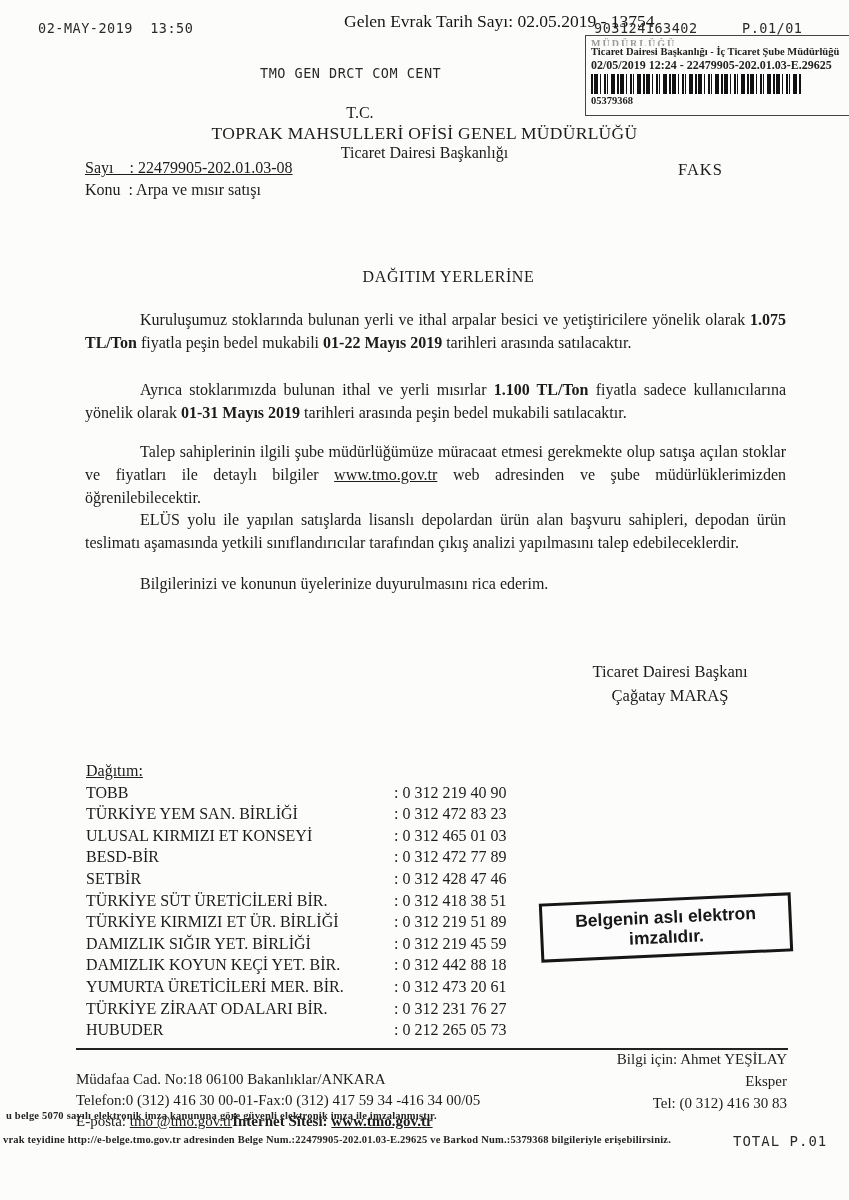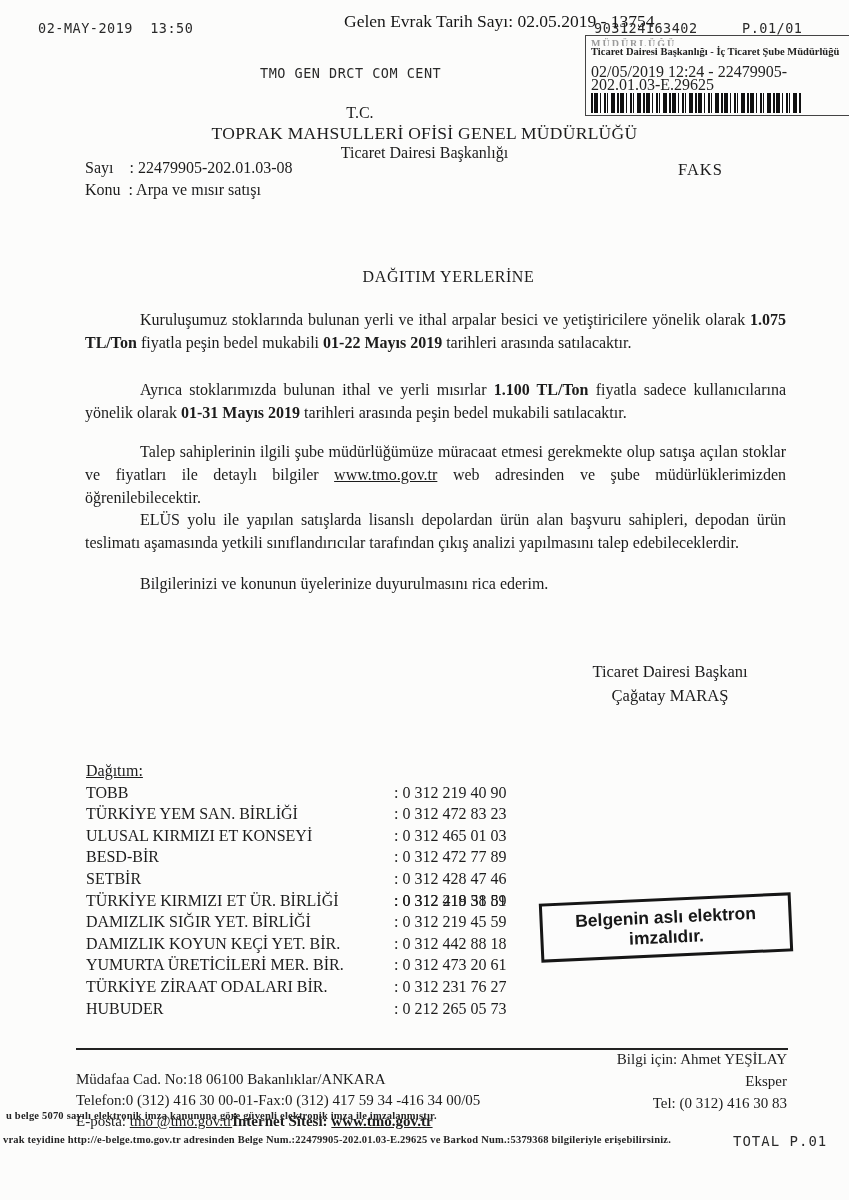--- a/index.html
+++ b/index.html
@@ -21,21 +21,21 @@
 
   
   .stampbox{
     left:585px;top:35px;width:268px;height:81px;
     border:1px solid #444;border-right:1px dashed #666;
     padding:2px 5px;box-sizing:border-box;overflow:hidden;
     font-family:"Liberation Serif","DejaVu Serif",serif;
   }
   .stampbox .faded{color:#9a9a9a;font-weight:bold;font-size:10px;letter-spacing:2px;height:8px;overflow:hidden;}
   .stampbox .l1{font-weight:bold;font-size:10.5px;line-height:12px;color:#222;}
-  .stampbox .l2{font-weight:normal;font-size:16px;line-height:13px;color:#222;margin-top:7px;}
+  .stampbox .l2{font-weight:bold;font-size:12px;line-height:13px;color:#222;margin-top:1px;}
   .barcode{
     height:20px;margin-top:2px;width:210px;
     background:repeating-linear-gradient(90deg,
       #111 0 2px,#fff 2px 3px,#111 3px 7px,#fff 7px 9px,
       #111 9px 10px,#fff 10px 13px,#111 13px 15px,#fff 15px 16px,
       #111 16px 17px,#fff 17px 20px,#111 20px 24px,#fff 24px 26px);
   }
   .stampbox .num{font-weight:bold;font-size:10.5px;margin-top:1px;}
 
   
@@ -95,21 +95,21 @@
     <div class="l1">Ticaret Dairesi Başkanlığı - İç Ticaret Şube Müdürlüğü</div>
     <div class="l2">02/05/2019 12:24  - 22479905-202.01.03-E.29625</div>
     <div class="barcode"></div>
     <div class="num">05379368</div>
   </div>
 
   <div class="abs center tc">T.C.</div>
   <div class="abs center org">TOPRAK MAHSULLERİ OFİSİ GENEL MÜDÜRLÜĞÜ</div>
   <div class="abs center dept">Ticaret Dairesi Başkanlığı</div>
 
-  <div class="abs meta-row" style="left:85px;top:159px;">Sayı    : 22479905-202.01.03-08</div>
+  <div class="abs meta-row" style="left:85px;top:159px;text-decoration:underline;">Sayı    : 22479905-202.01.03-08</div>
   <div class="abs meta-row" style="left:85px;top:181px;">Konu  : Arpa ve mısır satışı</div>
   <div class="abs faks">FAKS</div>
 
   <div class="abs center heading">DAĞITIM YERLERİNE</div>
 
   <div class="abs para" style="top:308px;"><span>Kuruluşumuz stoklarında bulunan yerli ve ithal arpalar besici ve yetiştiricilere yönelik olarak </span><span class="b">1.075 TL/Ton</span><span> fiyatla peşin bedel mukabili </span><span class="b">01-22 Mayıs 2019</span><span> tarihleri arasında satılacaktır.</span></div>
 
   <div class="abs para" style="top:378px;"><span>Ayrıca stoklarımızda bulunan ithal ve yerli mısırlar </span><span class="b">1.100 TL/Ton</span><span> fiyatla sadece kullanıcılarına yönelik olarak </span><span class="b">01-31 Mayıs 2019</span><span> tarihleri arasında peşin bedel mukabili satılacaktır.</span></div>
 
   <div class="abs para" style="top:508px;">ELÜS yolu ile yapılan satışlarda lisanslı depolardan ürün alan başvuru sahipleri, depodan ürün teslimatı aşamasında yetkili sınıflandırıcılar tarafından çıkış analizi yapılmasını talep edebileceklerdir.</div>
@@ -123,21 +123,21 @@
     <div>Çağatay MARAŞ</div>
   </div>
 
   <div class="abs dag">
     <div class="hdr">Dağıtım:</div>
     <div class="dag-row"><span>TOBB</span><span class="ph">: 0 312 219 40 90</span></div>
     <div class="dag-row"><span>TÜRKİYE YEM SAN. BİRLİĞİ</span><span class="ph">: 0 312 472 83 23</span></div>
     <div class="dag-row"><span>ULUSAL KIRMIZI ET KONSEYİ</span><span class="ph">: 0 312 465 01 03</span></div>
     <div class="dag-row"><span>BESD-BİR</span><span class="ph">: 0 312 472 77 89</span></div>
     <div class="dag-row"><span>SETBİR</span><span class="ph">: 0 312 428 47 46</span></div>
-    <div class="dag-row"><span class="ph">: 0 312 418 38 51</span></div>
+    <div class="dag-row"><span>TÜRKİYE SÜT ÜRETİCİLERİ BİR.</span><span class="ph">: 0 312 418 38 51</span></div>
     <div class="dag-row"><span>TÜRKİYE KIRMIZI ET ÜR. BİRLİĞİ</span><span class="ph">: 0 312 219 51 89</span></div>
     <div class="dag-row"><span>DAMIZLIK SIĞIR YET. BİRLİĞİ</span><span class="ph">: 0 312 219 45 59</span></div>
     <div class="dag-row"><span>DAMIZLIK KOYUN KEÇİ YET. BİR.</span><span class="ph">: 0 312 442 88 18</span></div>
     <div class="dag-row"><span>YUMURTA ÜRETİCİLERİ MER. BİR.</span><span class="ph">: 0 312 473 20 61</span></div>
     <div class="dag-row"><span>TÜRKİYE ZİRAAT ODALARI BİR.</span><span class="ph">: 0 312 231 76 27</span></div>
     <div class="dag-row"><span>HUBUDER</span><span class="ph">: 0 212 265 05 73</span></div>
   </div>
 
   <div class="abs estamp">
     <div>Belgenin aslı elektron</div>

